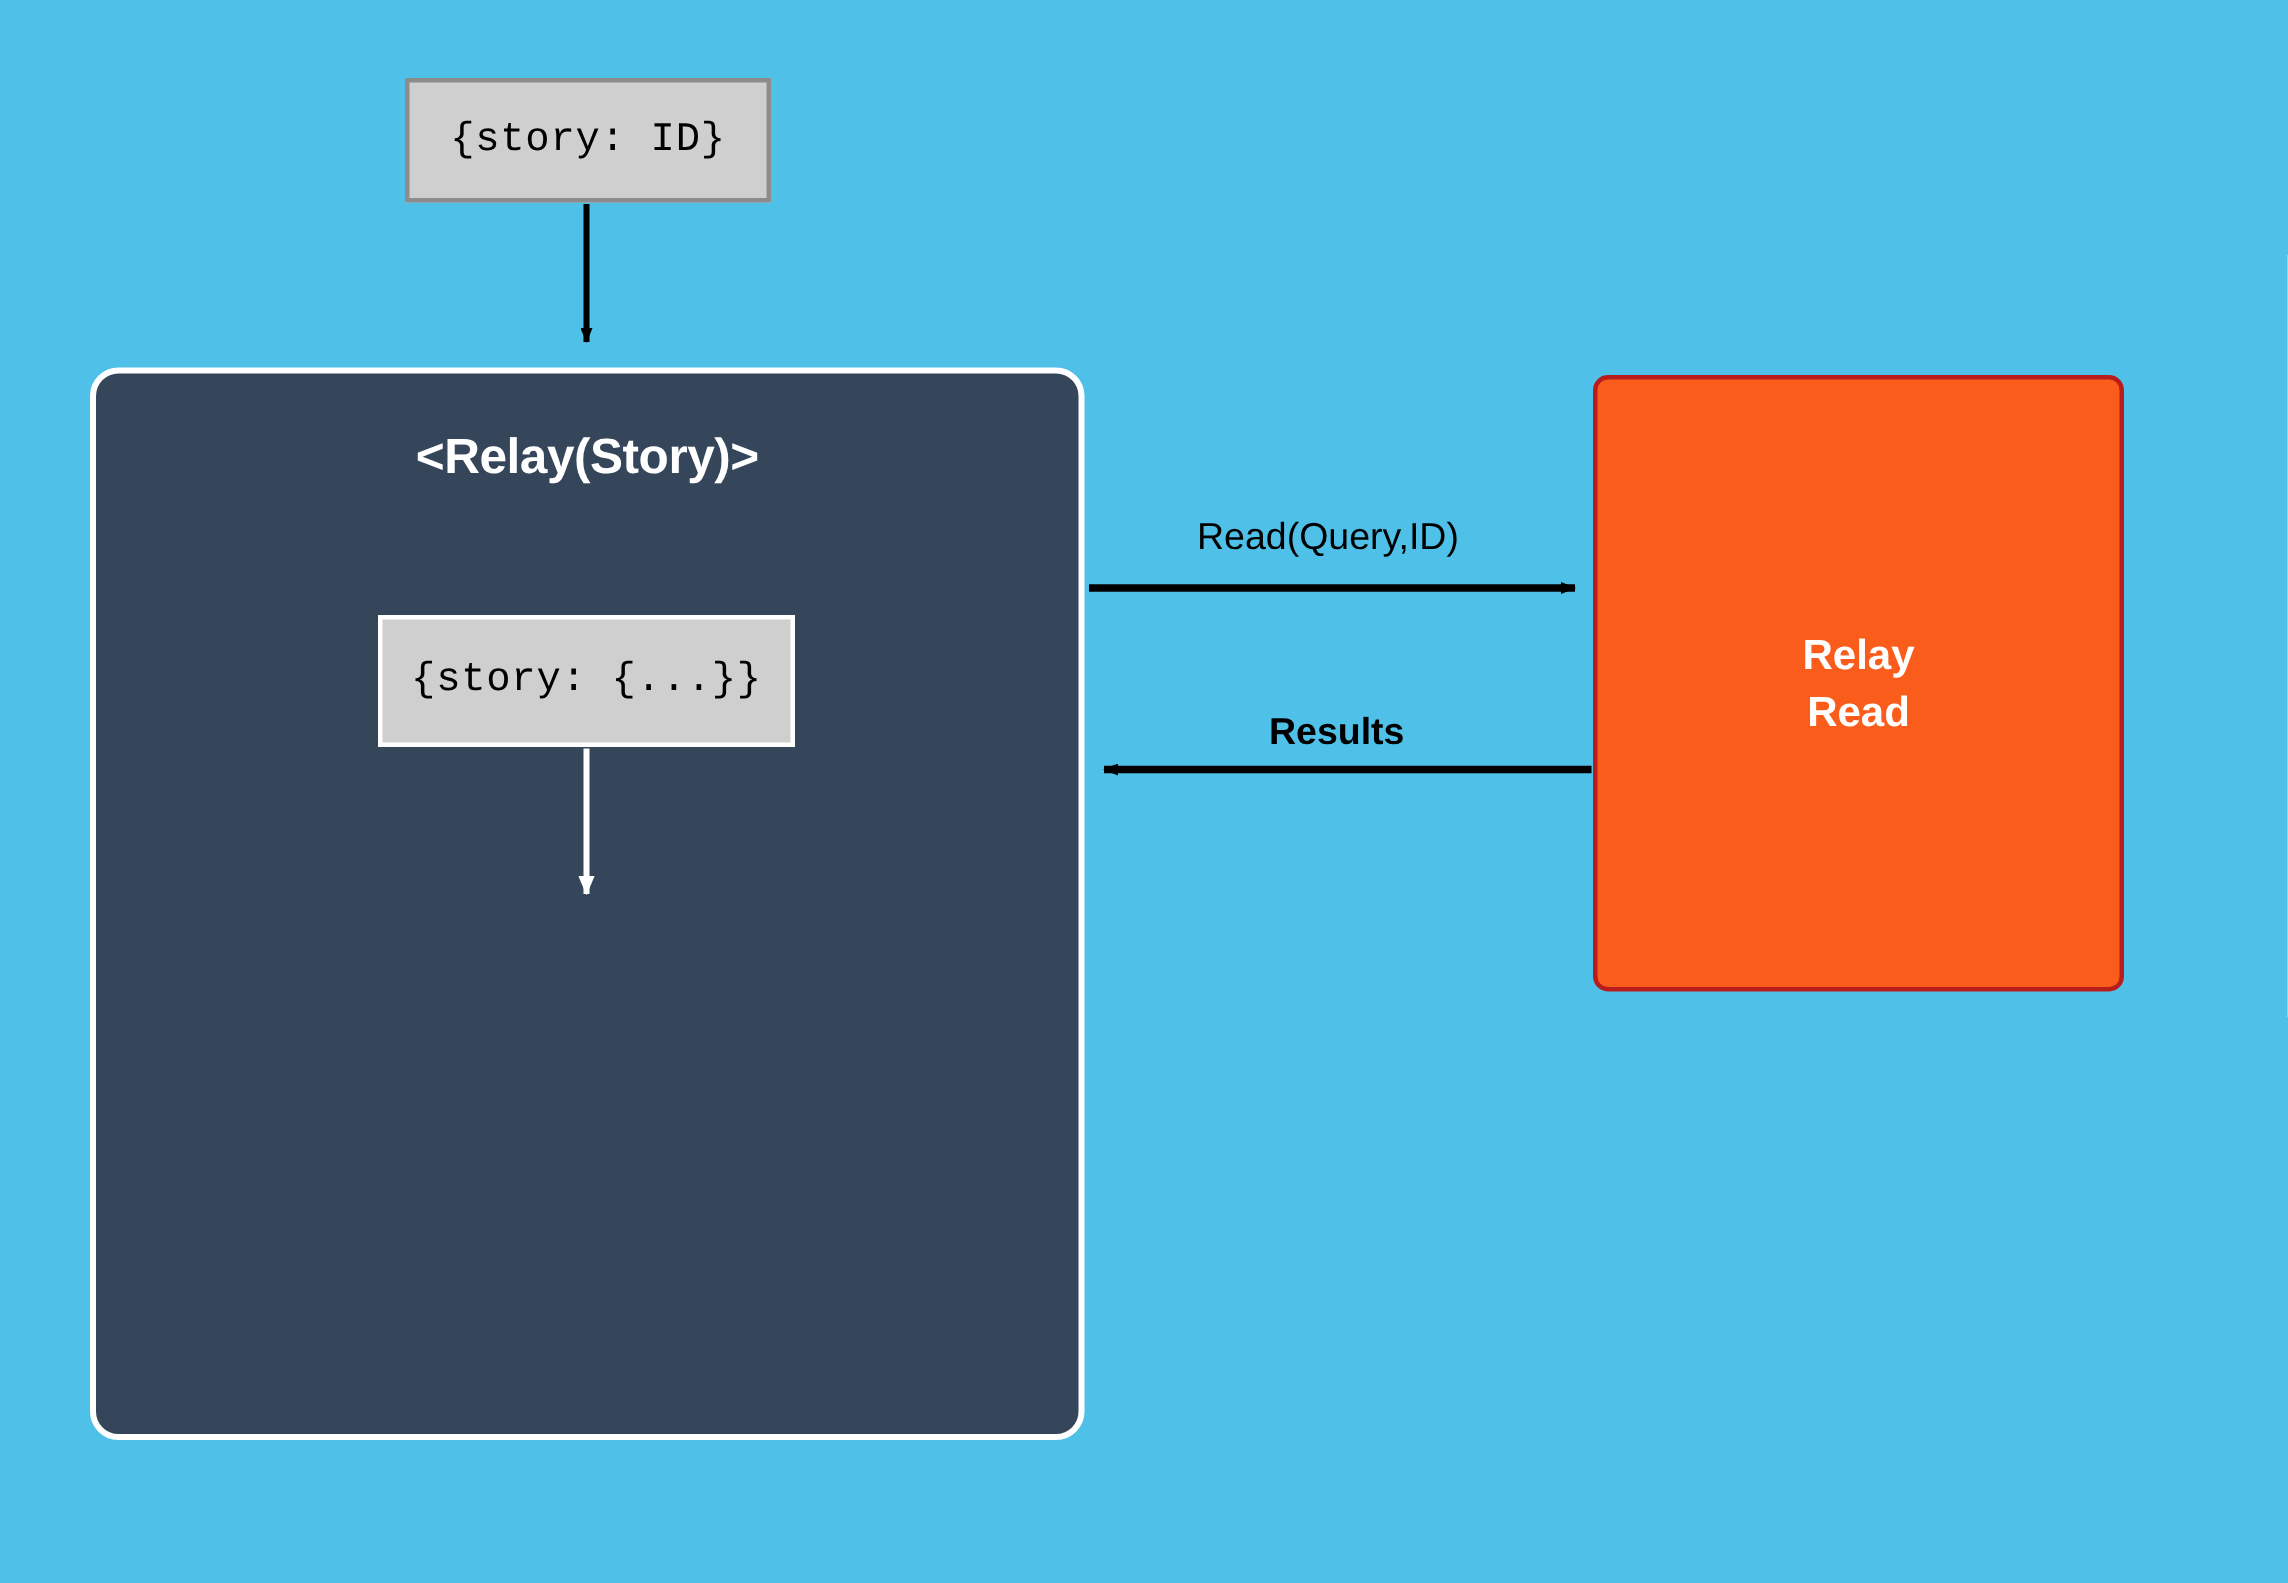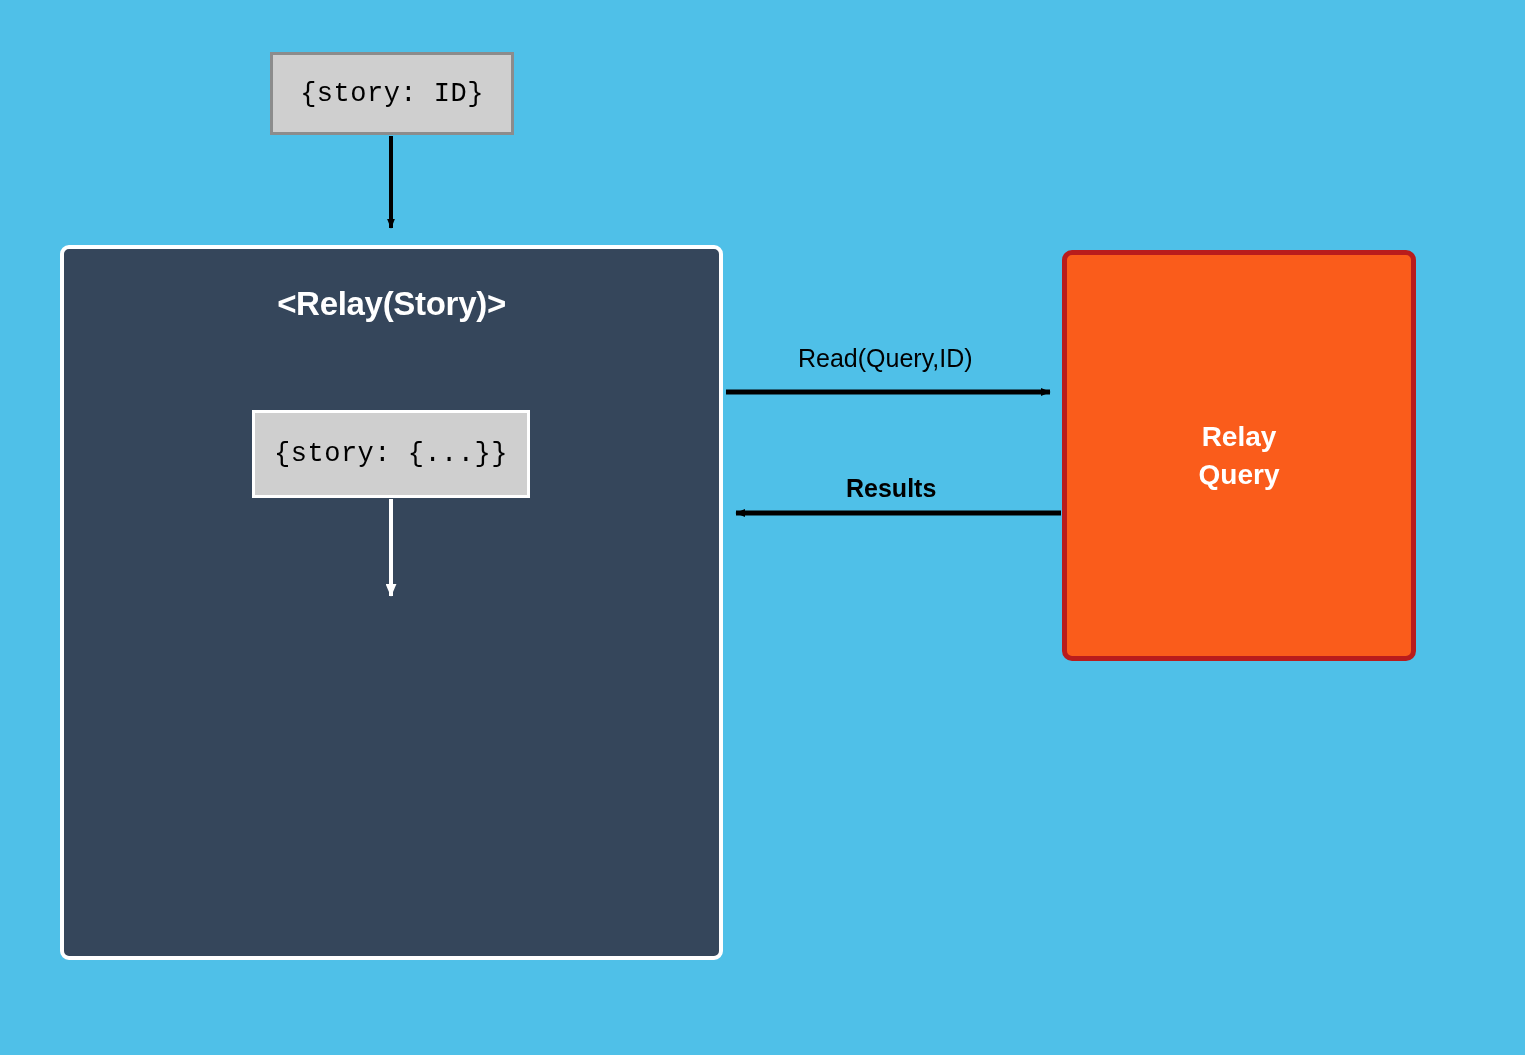--- a/index.html
+++ b/index.html
@@ -45,21 +45,21 @@
   }
 
   
   #relay-story-container {
     left: 60px;
     top: 245px;
     width: 663px;
     height: 715px;
     background: #35465b;
     border: 4px solid #ffffff;
-    border-radius: 9px;
+    border-radius: 19px;
     display: block;
   }
   #relay-story-title {
     position: absolute;
     left: 0;
     top: 36px;
     width: 100%;
     text-align: center;
     font-size: 33px;
     font-weight: bold;
@@ -99,21 +99,21 @@
     color: #ffffff;
   }
 
   
   #relay-store-box {
     left: 1062px;
     top: 250px;
     width: 354px;
     height: 411px;
     background: #fa5c1b;
-    border: 5px solid #b91c1c;
+    border: 3px solid #b91c1c;
     border-radius: 10px;
   }
   #relay-store-box .label {
     font-size: 28px;
     font-weight: bold;
     color: #ffffff;
     line-height: 1.34;
   }
 
   
@@ -157,21 +157,21 @@
   </div>
 
   <div class="box" id="props-inner-box">
     <span class="code-text">{story: {...}}</span>
   </div>
 
 
   <div class="box" id="relay-store-box">
     <span class="label">
       <span>Relay</span><br>
-      <span>Query</span>
+      <span>Read</span>
     </span>
   </div>
 
   <svg id="arrow-layer" viewBox="0 0 1525 1055" xmlns="http://www.w3.org/2000/svg">
     <defs>
       <marker id="arrowhead-black" markerWidth="10" markerHeight="8" refX="9.3" refY="4" orient="auto" markerUnits="userSpaceOnUse">
         <path d="M0,0 L10,4 L0,8 z" fill="#000000"></path>
       </marker>
       <marker id="arrowhead-white" markerWidth="13" markerHeight="11" refX="12.2" refY="5.5" orient="auto" markerUnits="userSpaceOnUse">
         <path d="M0,0 L13,5.5 L0,11 z" fill="#ffffff"></path>

